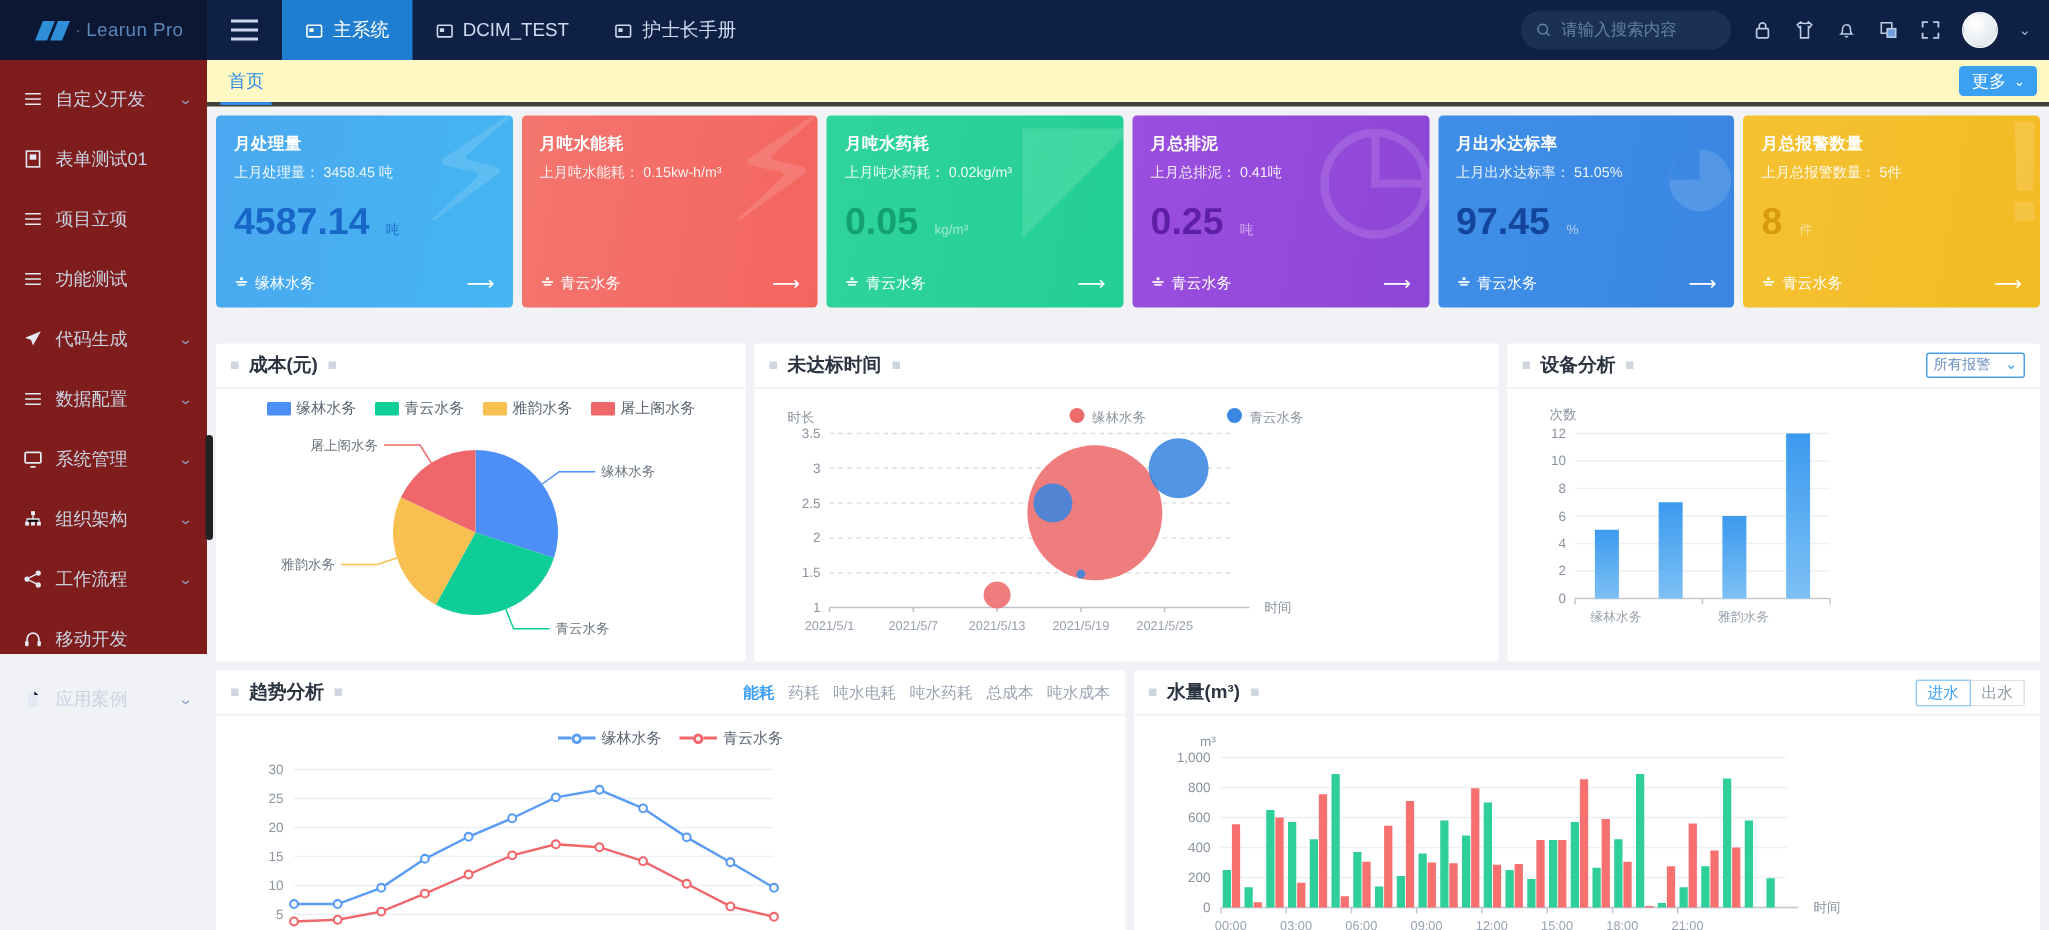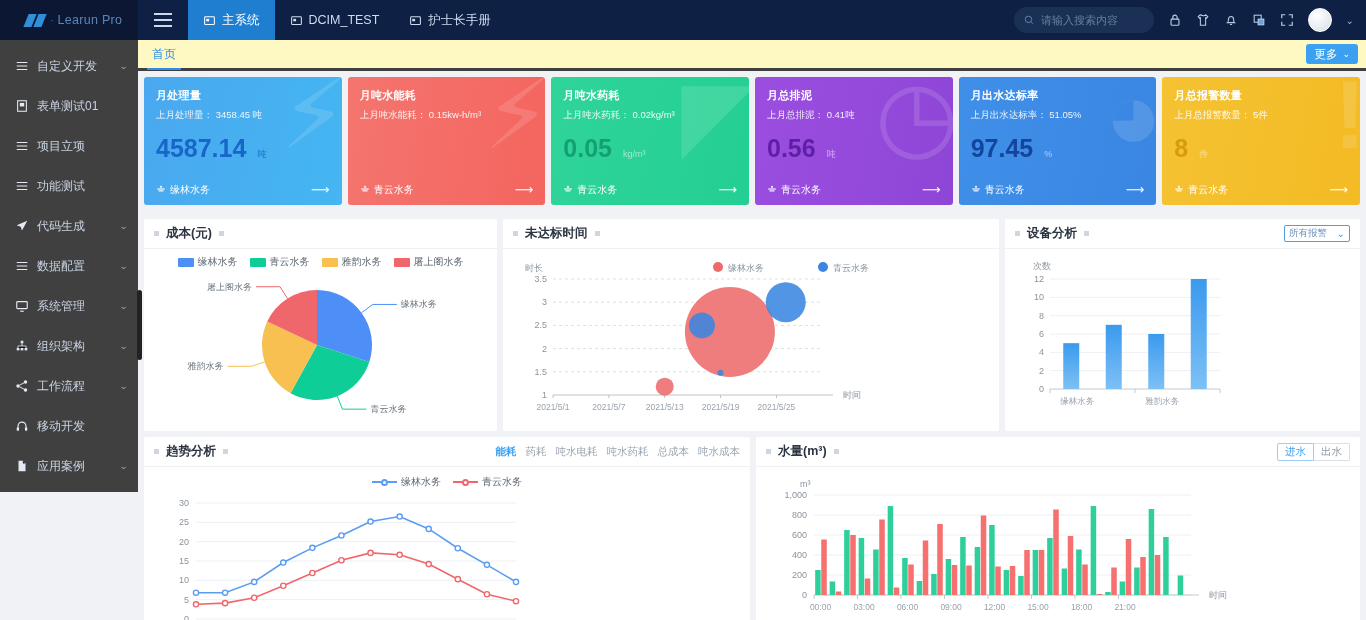--- a/index.html
+++ b/index.html
@@ -6,22 +6,22 @@
   html, body {
     width: 1366px; height: 620px;
     overflow: hidden;
     font-family: "Liberation Sans", "DejaVu Sans", sans-serif;
     background: #f0f2f5;
   }
   .app { display: flex; width: 1366px; height: 620px; }
 
   
   .sidebar {
-    width: 138px; height: 492px;
-    background: #404040;
+    width: 138px; height: 436px;
+    background: #7f1d1d;
     flex: 0 0 138px;
     position: relative;
   }
   .logo-row {
     height: 40px; display: flex; align-items: center;
     padding-left: 26px; background: #0b1733;
   }
   .logo-mark { width: 20px; height: 13px; position: relative; margin-right: 4px;}
   .logo-mark i {
     position: absolute; display: block; width: 8px; height: 13px;
@@ -140,21 +140,21 @@
   .k4 .kpi-val { color:#5e1fa4; }
   .k4 .kpi-unit{ color:#d7b9f2; }
   .k5 { background: linear-gradient(100deg,#3f8fe8,#3a86e2); }
   .k5 .kpi-val { color:#14459c; }
   .k5 .kpi-unit{ color:#bfd4f4; }
   .k6 { background: linear-gradient(100deg,#f5c232,#f3bb24); }
   .k6 .kpi-val { color:#d89b0d; }
   .k6 .kpi-unit{ color:#f8e2a5; }
 
   
-  .row2 { display:flex; gap:6px; margin-top:14px; height: 212px; }
+  .row2 { display:flex; gap:6px; margin-top:24px; height: 212px; }
   .row3 { display:flex; gap:6px; margin-top:6px; height: 190px; }
   .panel { background:#fff; border-radius:2px; display:flex; flex-direction:column; overflow:hidden; }
   .panel-head {
     height: 30px; border-bottom: 1px solid #eef0f3;
     display: flex; align-items:center; padding: 0 10px; gap: 7px;
   }
   .sq { width:5px; height:5px; background:#cfd6df; display:inline-block; }
   .panel-title { font-size:12.5px; font-weight:bold; color:#2b3440; }
   .panel-head .right-tools { margin-left:auto; display:flex; align-items:center; gap:9px; }
   .mini-tab { font-size:10.5px; color:#9aa4b0; cursor:pointer; }
@@ -457,21 +457,21 @@
                 <span>青云水务</span>
               </span>
               <span class="kpi-arrow">⟶</span>
             </div>
           </div>
           <div class="kpi k4">
             <div class="bg-glyph">◷</div>
             <div class="kpi-title">月总排泥</div>
             <div class="kpi-sub">上月总排泥： 0.41吨</div>
             <div class="kpi-valrow">
-              <span class="kpi-val">0.56</span>
+              <span class="kpi-val">0.25</span>
               <span class="kpi-unit">吨</span>
             </div>
             <div class="kpi-foot">
               <span class="org">
                 <span><svg width="10" height="10" viewBox="0 0 16 16">
                     <rect x="2" y="7" width="12" height="2" fill="#fff" opacity=".9"></rect>
                     <rect x="4" y="10" width="8" height="2" fill="#fff" opacity=".9"></rect>
                     <rect x="6.5" y="3" width="3" height="3" fill="#fff" opacity=".9"></rect>
                   </svg></span>
                 <span>青云水务</span>

